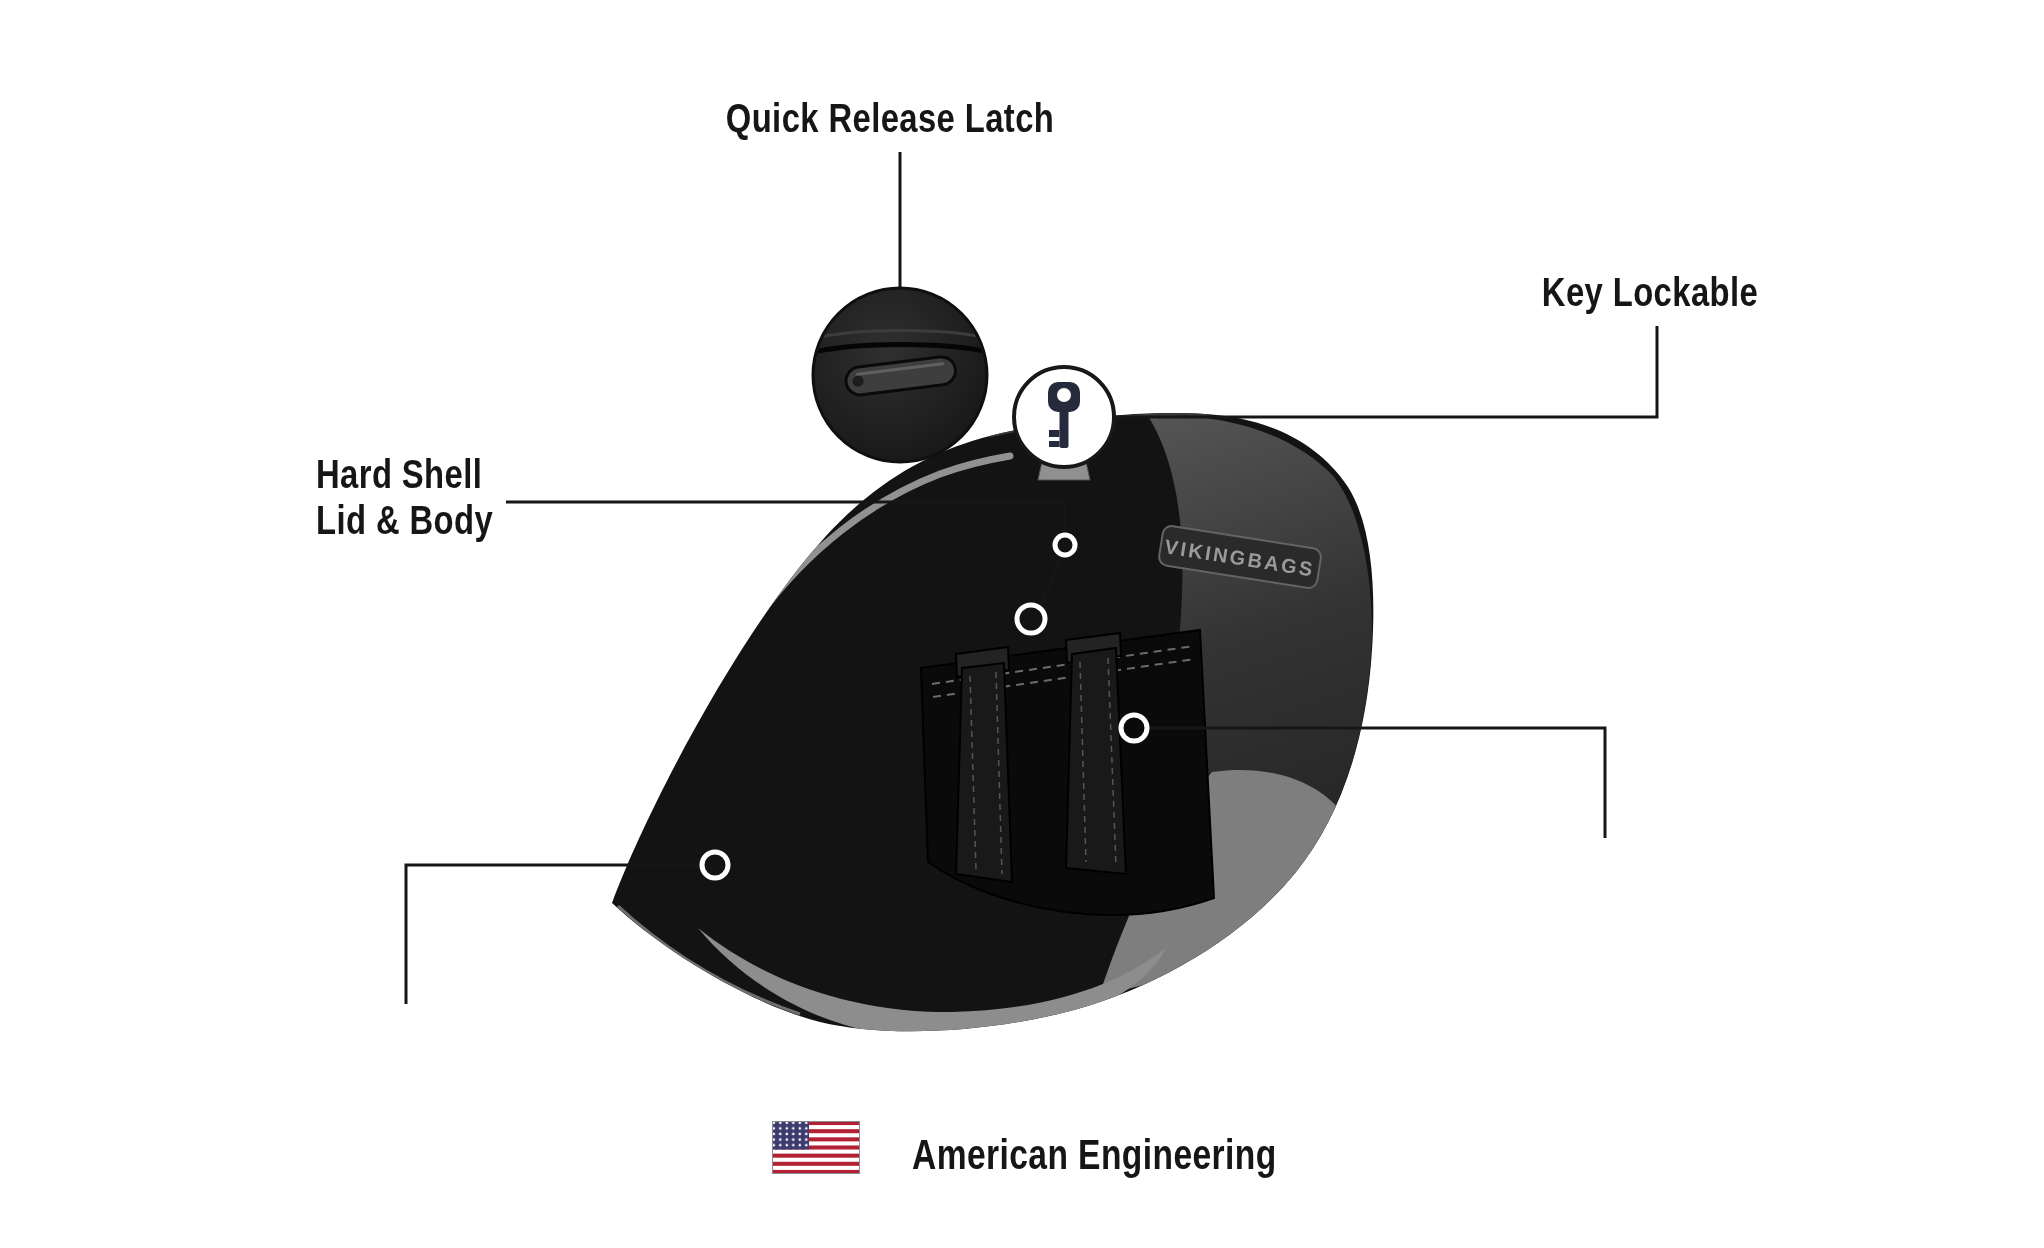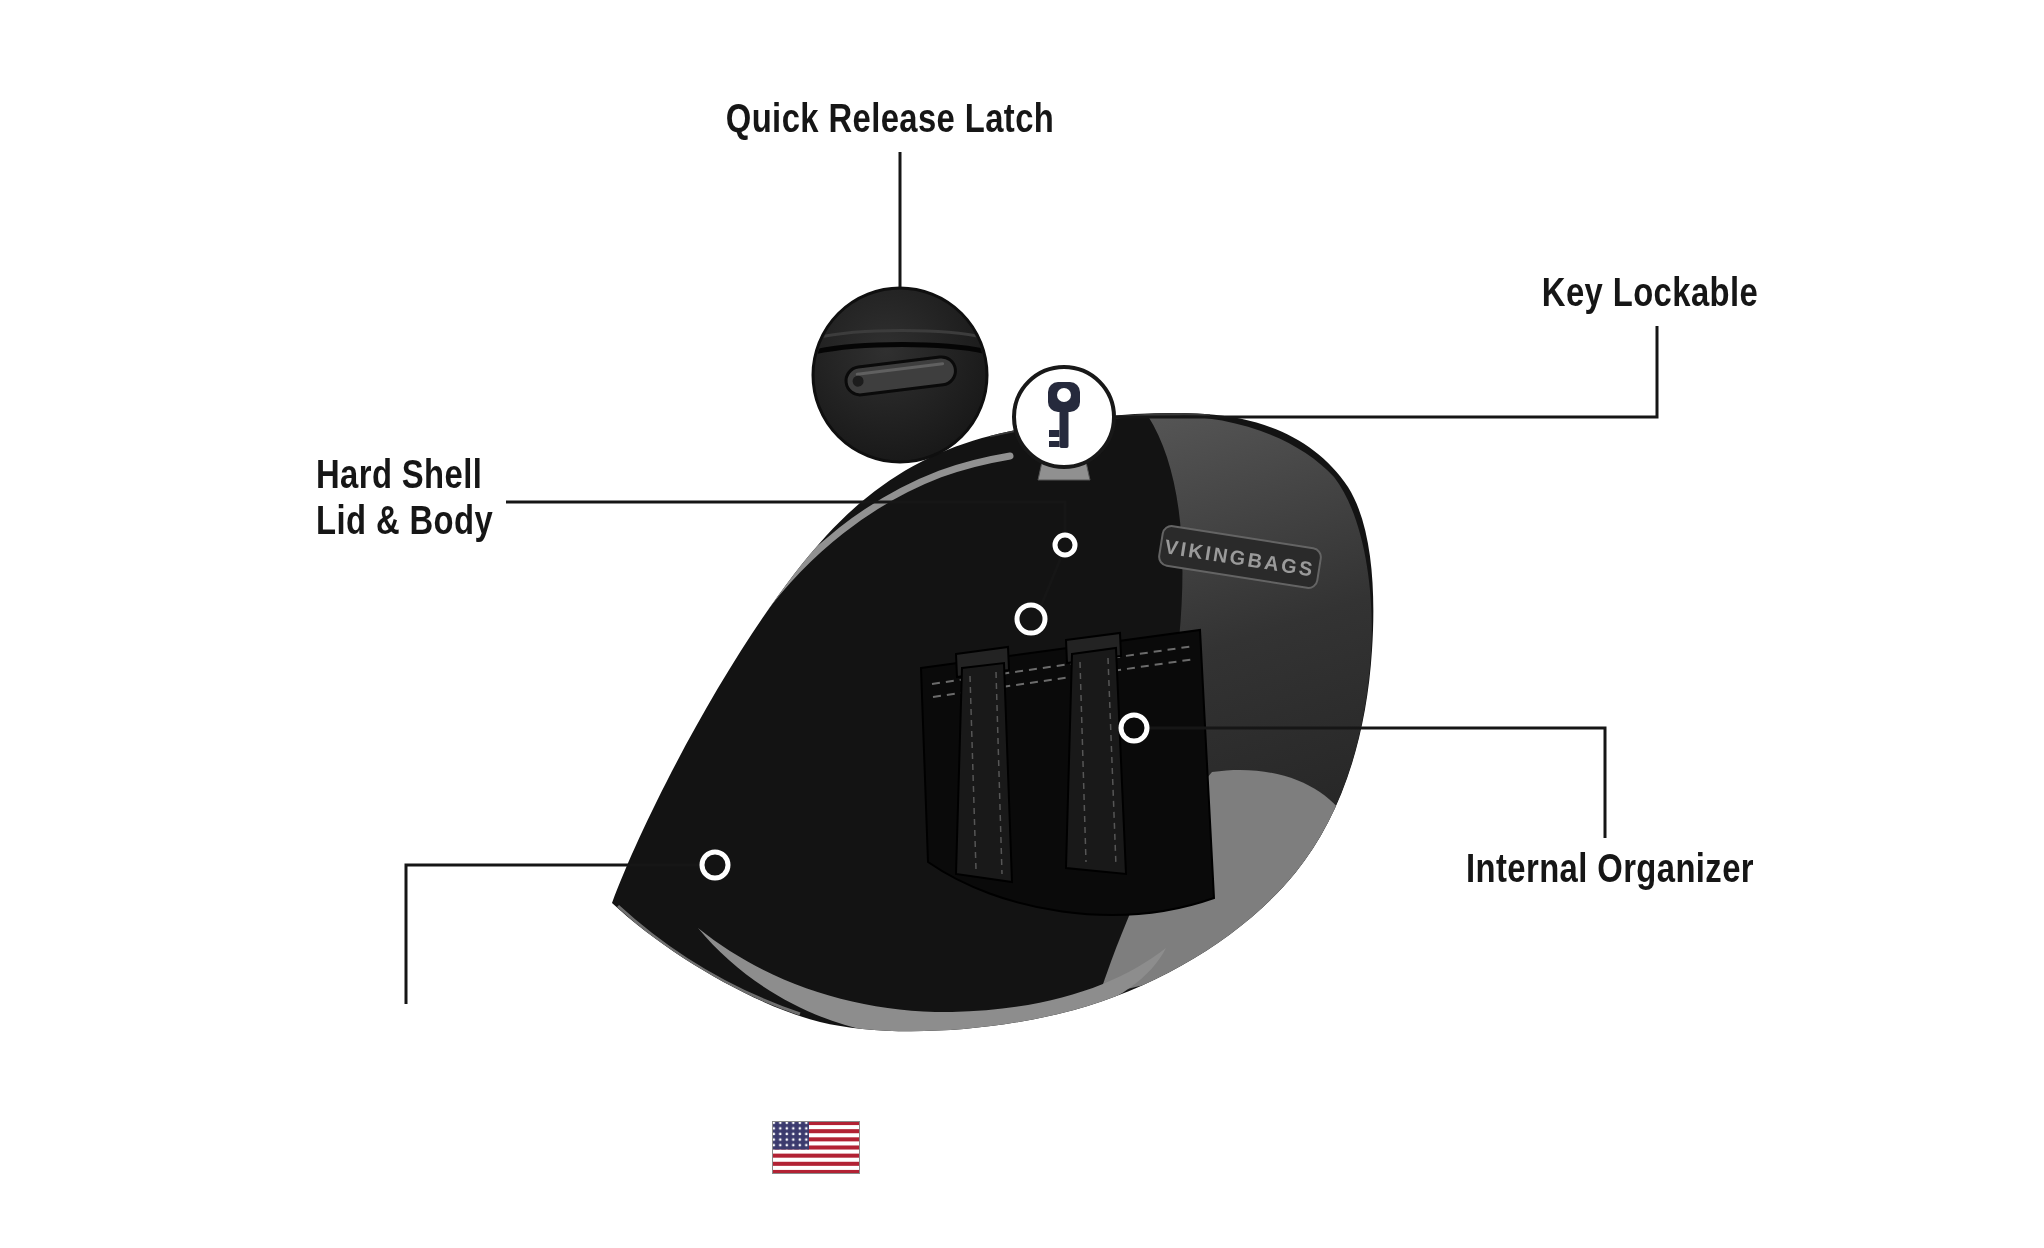--- a/index.html
+++ b/index.html
@@ -161,34 +161,34 @@
 
   <div class="label leftalign" style="left:316px; top:452px;">
     <div><span class="tx">Hard Shell</span></div>
     <div><span class="tx">Lid &amp; Body</span></div>
   </div>
 
   <div class="label centered" style="left:1650px; top:270px;">
     <span class="tx">Key Lockable</span>
   </div>
 
-  <div class="label centered" style="left:1610px; top:846px;">
-    <span class="tx">Internal Organizer</span>
-  </div>
 
 
   <svg class="flag" viewBox="0 0 88 53" xmlns="http://www.w3.org/2000/svg">
     <rect x="0" y="0" width="88" height="53" fill="#B22234"></rect>
     <g fill="#ffffff">
       <rect x="0" y="4.08" width="88" height="4.08"></rect>
       <rect x="0" y="12.23" width="88" height="4.08"></rect>
       <rect x="0" y="20.38" width="88" height="4.08"></rect>
       <rect x="0" y="28.54" width="88" height="4.08"></rect>
       <rect x="0" y="36.69" width="88" height="4.08"></rect>
       <rect x="0" y="44.85" width="88" height="4.08"></rect>
     </g>
     <rect x="0" y="0" width="37" height="28.54" fill="#3C3B6E"></rect>
     <rect x="0" y="0" width="37" height="28.54" fill="url(#stars)"></rect>
     <rect x="0.5" y="0.5" width="87" height="52" fill="none" stroke="#8a8a8a" stroke-width="1"></rect>
   </svg>
 
+  <div class="label leftalign footer-tagline" style="left:912px; top:1131px;">
+    <span class="tx">American Engineering</span>
+  </div>
 
 </div>
 
 </body></html>

